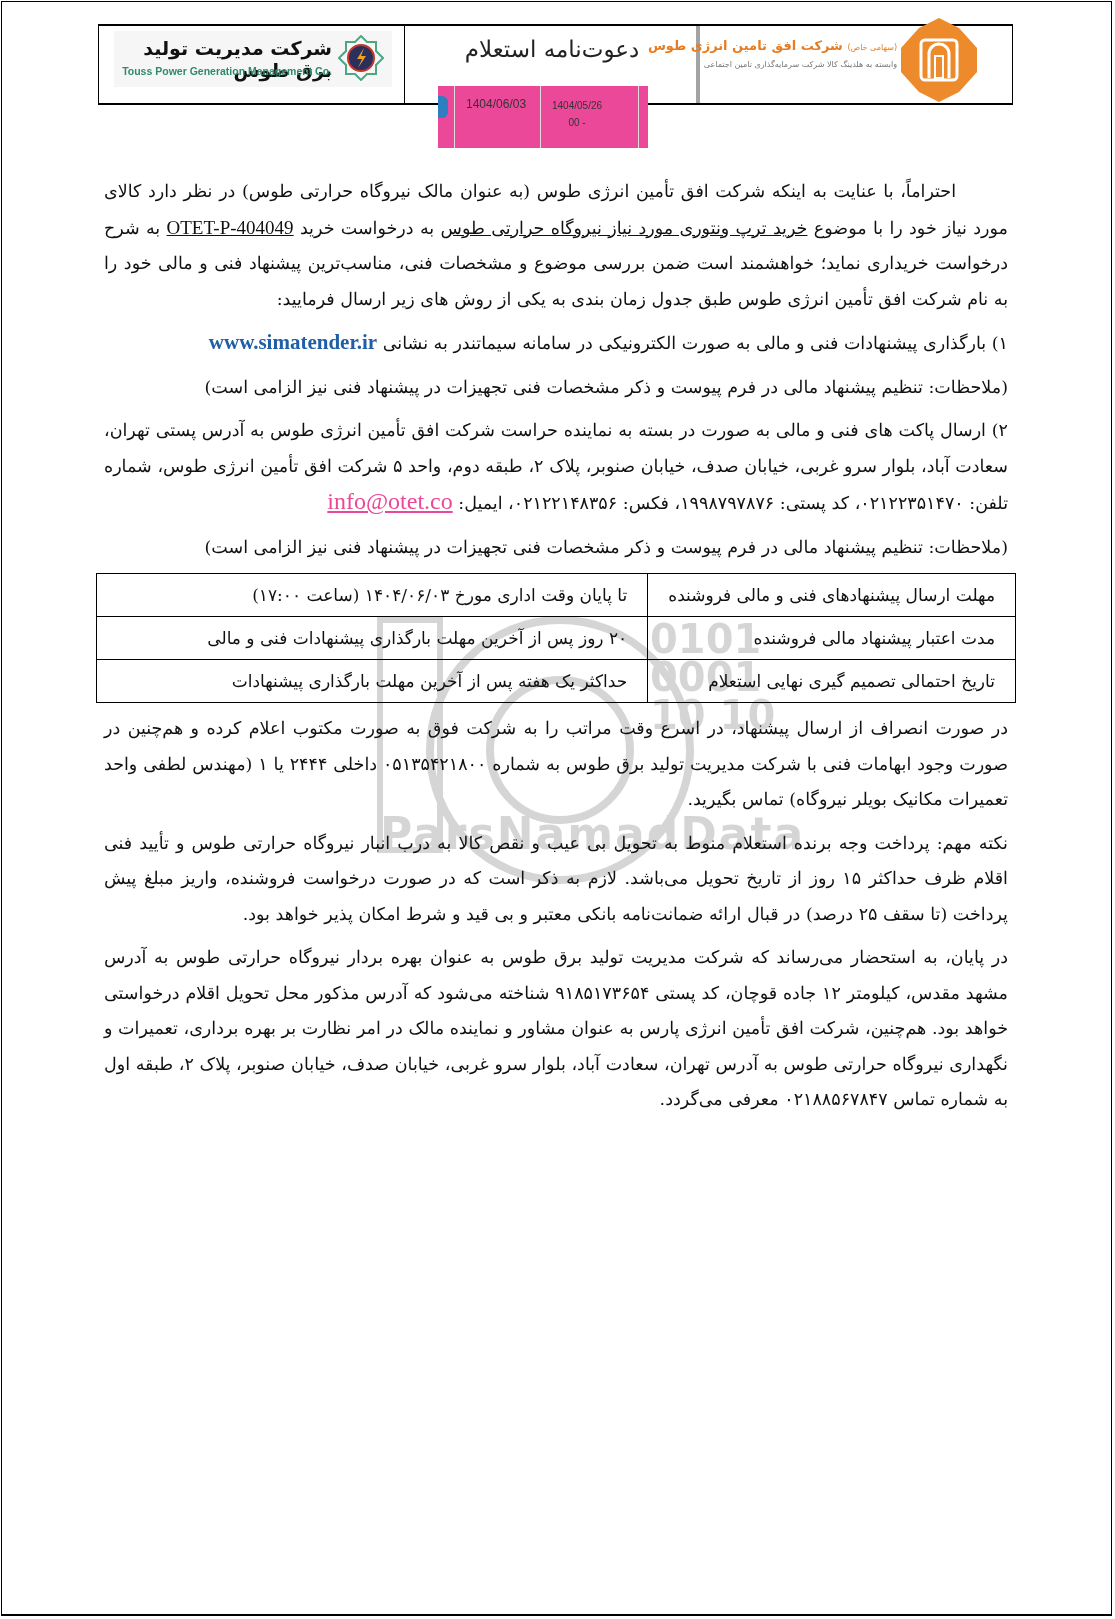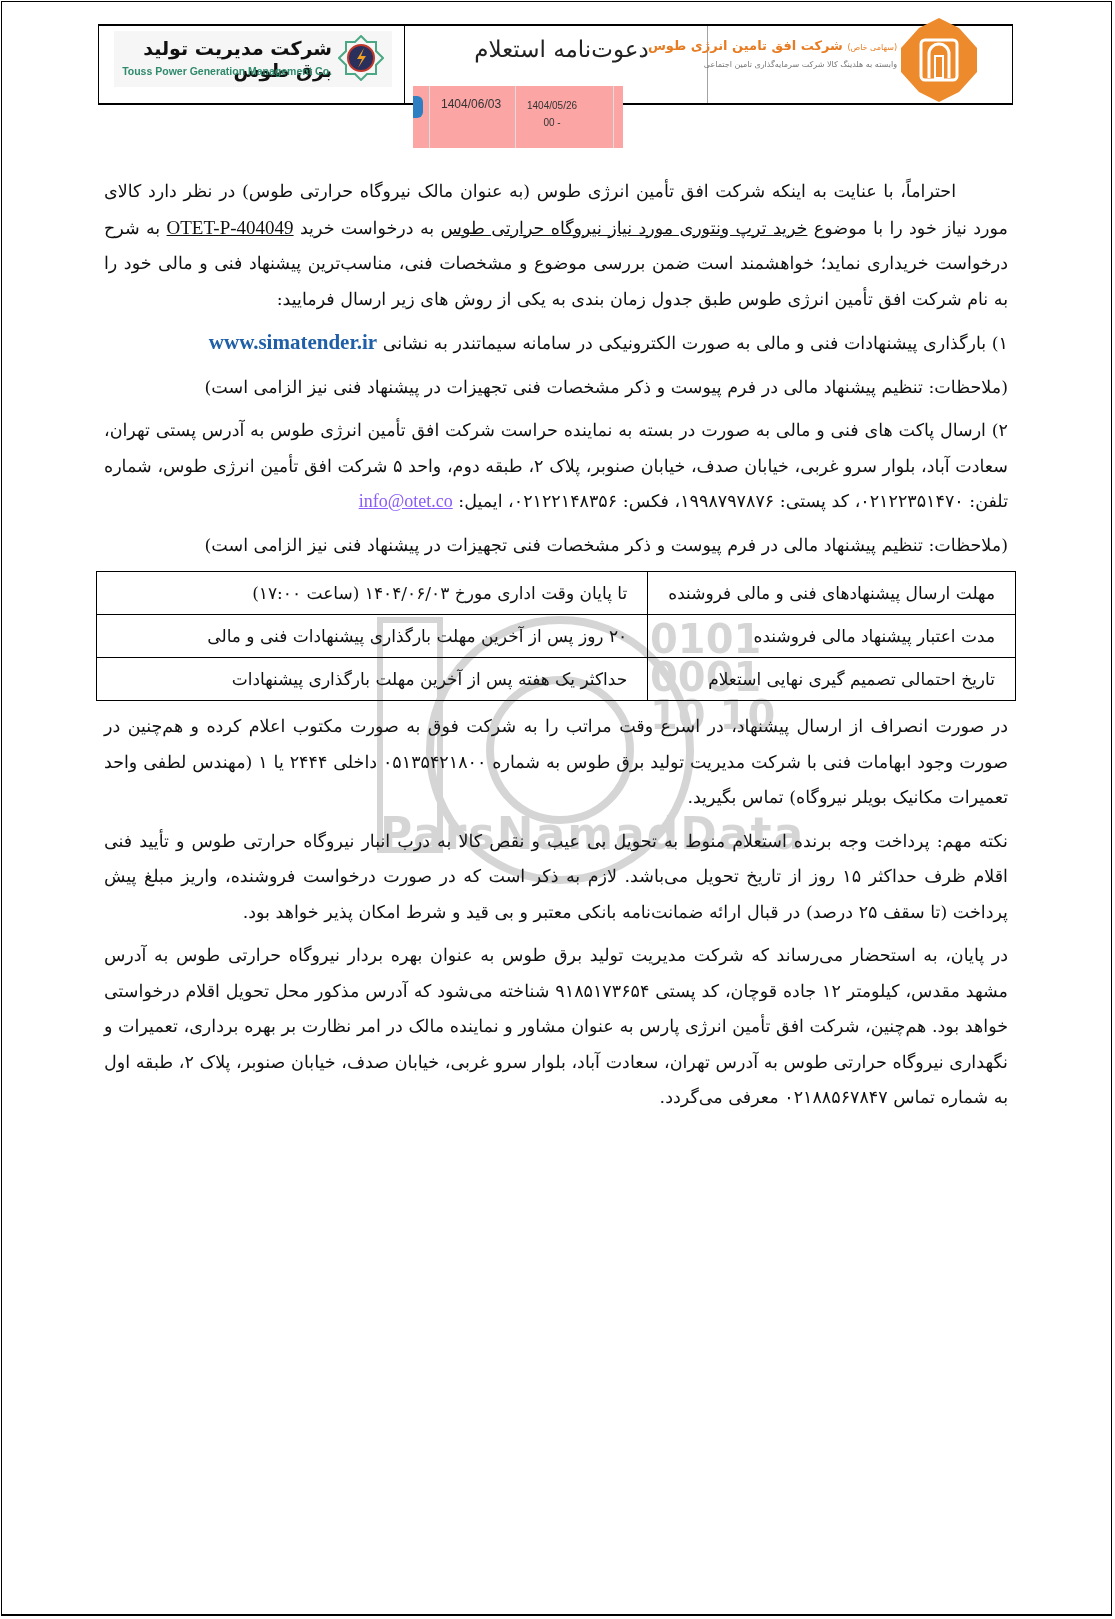--- a/index.html
+++ b/index.html
@@ -5,56 +5,56 @@
   html, body { margin:0; padding:0; background:#ffffff; }
   body { width:1115px; height:1619px; position:relative; overflow:hidden;
          font-family:"DejaVu Serif", "Liberation Serif", serif; color:#111; }
   .page-border { position:absolute; left:1px; top:1px; width:1111px; height:1615px;
                  border:1px solid #000; border-bottom:2px solid #000; box-sizing:border-box; }
   
   .hdr { position:absolute; left:98px; top:24px; width:915px; height:77px;
          border-top:2px solid #000; border-bottom:2px solid #000; direction:ltr; }
   .hdr .cell { position:absolute; top:0; height:77px; box-sizing:border-box; }
   .hdr .c-left { left:0; width:307px; border-left:1px solid #000; border-right:1px solid #000; }
-  .hdr .c-mid { left:318px; width:292px; border-right:1px solid #a3a3a3; }
+  .hdr .c-mid { left:310px; width:292px; border-right:4px solid #a3a3a3; }
   .hdr .c-right { left:599px; width:316px; border-right:1px solid #000; }
   .title { position:absolute; left:0; right:0; top:10px; text-align:center;
            font-size:23px; direction:rtl; color:#222; }
   
   .logo-tous { position:absolute; left:15px; top:5px; width:278px; height:56px; background:#f6f6f6; }
   .logo-tous .emblem { position:absolute; right:8px; top:4px; width:46px; height:46px; }
   .logo-tous .fa { position:absolute; right:60px; top:6px; font-size:19px; font-weight:bold;
                    direction:rtl; font-family:"DejaVu Sans", sans-serif; color:#111; }
   .logo-tous .en { position:absolute; right:60px; top:34px; font-size:10.5px; font-weight:bold;
                    color:#2f8a6d; font-family:"Liberation Sans", sans-serif; white-space:nowrap; }
   
   .logo-ofogh { position:absolute; left:30px; top:-8px; width:270px; height:90px;text-align:center; }
   .logo-ofogh .emblem { position:absolute; right:20px; top:0; width:76px; height:84px; }
   .logo-ofogh .fa { position:absolute; right:100px; top:20px; font-size:13px; font-weight:bold;
                     color:#e77c22; direction:rtl; font-family:"DejaVu Sans", sans-serif; white-space:nowrap; }
   .logo-ofogh .fa small { font-size:8px; font-weight:normal; color:#e77c22; }
   .logo-ofogh .sub { position:absolute; right:100px; top:42px; font-size:8px; color:#777;
                      direction:rtl; font-family:"DejaVu Sans", sans-serif; white-space:nowrap; }
   
-  .date-strip { position:absolute; left:413px; top:86px; width:210px; height:62px; background:#fca5a5; direction:ltr; }
+  .date-strip { position:absolute; left:438px; top:86px; width:210px; height:62px; background:#ec4899; direction:ltr; }
   .date-strip .pill { position:absolute; left:0; top:10px; width:10px; height:22px; background:#2d7fc1;
                       border-radius:0 6px 6px 0; }
   .date-strip .col { position:absolute; top:0; height:62px; border-left:1px solid #ddd; }
   .date-strip .d1 { position:absolute; left:28px; top:11px; font-size:12px; color:#333;
                     font-family:"Liberation Sans", sans-serif; }
   .date-strip .d2 { position:absolute; left:114px; top:11px; font-size:10px; color:#333; text-align:center;
                     font-family:"Liberation Sans", sans-serif; line-height:17px; }
   
   .body { position:absolute; left:96px; top:166px; width:920px; direction:rtl; text-align:justify;
           font-size:17.5px; line-height:35.5px; }
   .body p { margin:8px; }
   .indent { text-indent:52px; }
   u.ul { text-decoration:underline; }
   a.link-site { color:#1f5fa8; font-weight:bold; font-size:21px; font-family:"Liberation Serif", serif; }
-  a.link-mail { color:#8b5cf6; text-decoration:underline; font-family:"Liberation Serif", serif; font-size:18px; }
+  a.link-mail { color:#ec4899; text-decoration:underline; font-family:"Liberation Serif", serif; font-size:24px; }
   .ltr { direction:ltr; unicode-bidi:embed; font-family:"Liberation Serif", serif; font-size:19px; }
   table.sched { width:100%; border-collapse:collapse; margin:2px 0 2px 0; direction:rtl; }
   table.sched td { border:1px solid #000; padding:2px 20px; font-size:17px; line-height:38px; white-space:nowrap; }
   table.sched td.k { width:33%; }
   .bold { font-weight:normal; }
   
   .wm { position:absolute; left:320px; top:600px; width:480px; height:400px; pointer-events:none; opacity:0.16; }
   .wm .txt { position:absolute; left:60px; top:208px; font-family:"DejaVu Sans", sans-serif; font-weight:bold;
              font-size:44px; color:#000; letter-spacing:2px; }
   .wm .num { position:absolute; left:330px; top:20px; font-family:"DejaVu Sans", sans-serif; font-weight:bold;

